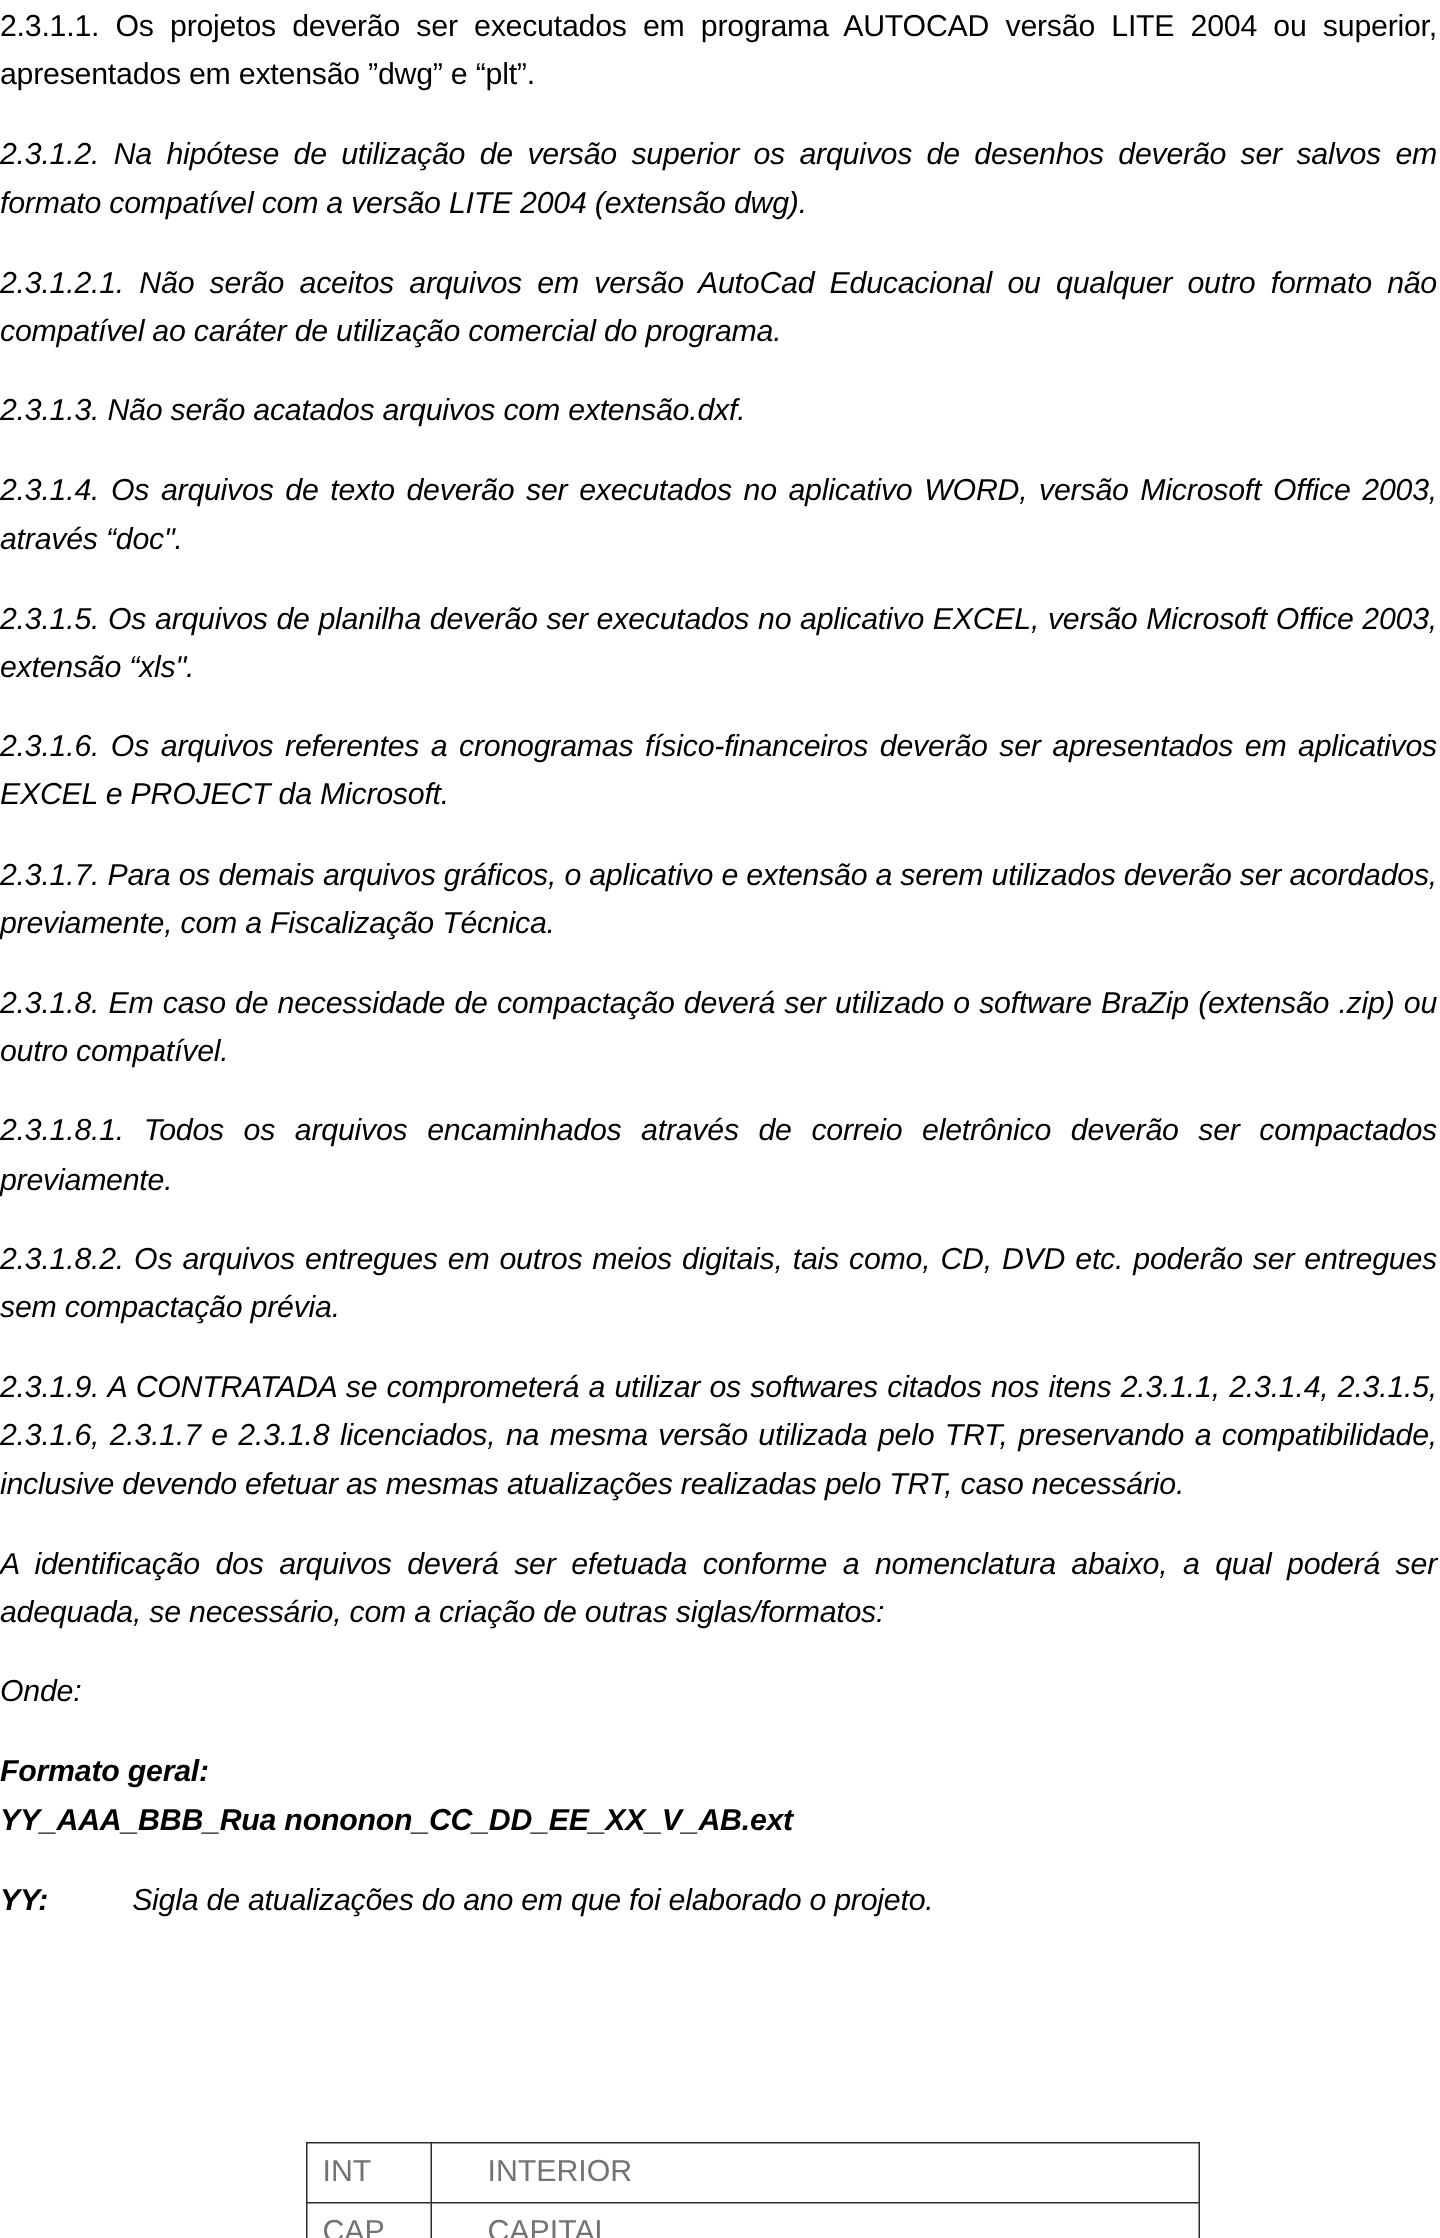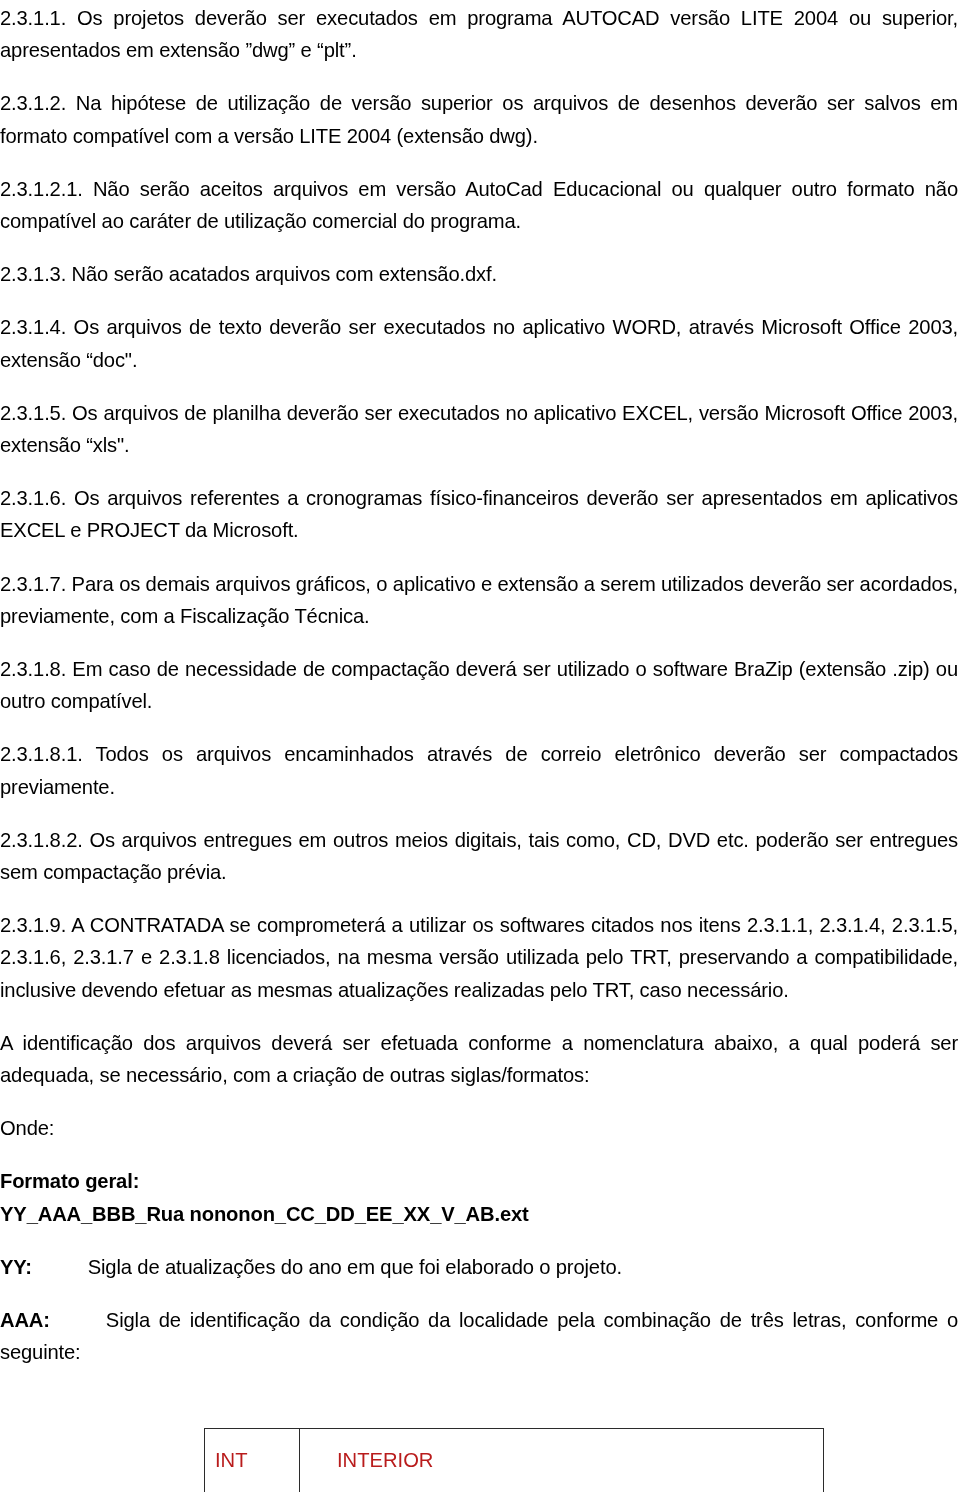--- a/index.html
+++ b/index.html
@@ -34,20 +34,21 @@
     font-size: 20.2px;
     line-height: 32.2px;
     text-align: justify;
     text-justify: inter-word;
     letter-spacing: -0.15px;
     word-spacing: 0px;
     color: #000000;
   }
   p.para.gap {
     margin-top: 21px;
+    font-style: italic;
   }
   p.para.nogap {
     margin-top: 0px;
   }
   .b {
     font-weight: bold;
   }
   .tabsp {
     display: inline-block;
     width: 56px;
@@ -63,22 +64,22 @@
     border-collapse: collapse;
     width: 538px;
     table-layout: fixed;
   }
   table.sigla td {
     border: 1.7px solid #2b2b2b;
     height: 31px;
     font-size: 20.2px;
     line-height: 29px;
     vertical-align: middle;
-    color: #b91c1c;
-    padding: 16px;
+    color: #737373;
+    padding: 4px;
   }
   table.sigla td.c1 {
     width: 68px;
     padding-left: 10px;
   }
   table.sigla td.c2 {
     width: 470px;
     padding-left: 37px;
   }
 </style>
@@ -90,21 +91,21 @@
   <div class="doc-body">
 
     <p class="para nogap">2.3.1.1. Os projetos deverão ser executados em programa AUTOCAD versão LITE 2004 ou superior, apresentados em extensão ”dwg” e “plt”.</p>
 
     <p class="para gap">2.3.1.2. Na hipótese de utilização de versão superior os arquivos de desenhos deverão ser salvos em formato compatível com a versão LITE 2004 (extensão dwg).</p>
 
     <p class="para gap">2.3.1.2.1. Não serão aceitos arquivos em versão AutoCad Educacional ou qualquer outro formato não compatível ao caráter de utilização comercial do programa.</p>
 
     <p class="para gap">2.3.1.3. Não serão acatados arquivos com extensão.dxf.</p>
 
-    <p class="para gap">2.3.1.4. Os arquivos de texto deverão ser executados no aplicativo WORD, através Microsoft Office 2003, extensão “doc".</p>
+    <p class="para gap">2.3.1.4. Os arquivos de texto deverão ser executados no aplicativo WORD, versão Microsoft Office 2003, através “doc".</p>
 
     <p class="para gap">2.3.1.5. Os arquivos de planilha deverão ser executados no aplicativo EXCEL, versão Microsoft Office 2003, extensão “xls".</p>
 
     <p class="para gap">2.3.1.6. Os arquivos referentes a cronogramas físico-financeiros deverão ser apresentados em aplicativos EXCEL e PROJECT da Microsoft.</p>
 
     <p class="para gap">2.3.1.7. Para os demais arquivos gráficos, o aplicativo e extensão a serem utilizados deverão ser acordados, previamente, com a Fiscalização Técnica.</p>
 
     <p class="para gap">2.3.1.8. Em caso de necessidade de compactação deverá ser utilizado o software BraZip (extensão .zip) ou outro compatível.</p>
 
     <p class="para gap">2.3.1.8.1. Todos os arquivos encaminhados através de correio eletrônico deverão ser compactados previamente.</p>
@@ -114,21 +115,20 @@
     <p class="para gap">2.3.1.9. A CONTRATADA se comprometerá a utilizar os softwares citados nos itens 2.3.1.1, 2.3.1.4, 2.3.1.5, 2.3.1.6, 2.3.1.7 e 2.3.1.8 licenciados, na mesma versão utilizada pelo TRT, preservando a compatibilidade, inclusive devendo efetuar as mesmas atualizações realizadas pelo TRT, caso necessário.</p>
 
     <p class="para gap">A identificação dos arquivos deverá ser efetuada conforme a nomenclatura abaixo, a qual poderá ser adequada, se necessário, com a criação de outras siglas/formatos:</p>
 
     <p class="para gap">Onde:</p>
 
     <p class="para gap"><span class="b">Formato geral:</span><br><span class="b">YY_AAA_BBB_Rua nononon_CC_DD_EE_XX_V_AB.ext</span></p>
 
     <p class="para gap"><span class="b">YY:</span><span class="tabsp"></span><span>Sigla de atualizações do ano em que foi elaborado o projeto.</span></p>
 
-    <p class="para gap"><span class="b">AAA:</span><span class="tabsp"></span><span>Sigla de identificação da condição da localidade pela combinação de três letras, conforme o seguinte:</span></p>
 
   </div>
 
   <div class="sigla-table-wrap">
     <table class="sigla">
       <tbody>
         <tr>
           <td class="c1">INT</td>
           <td class="c2">INTERIOR</td>
         </tr>

